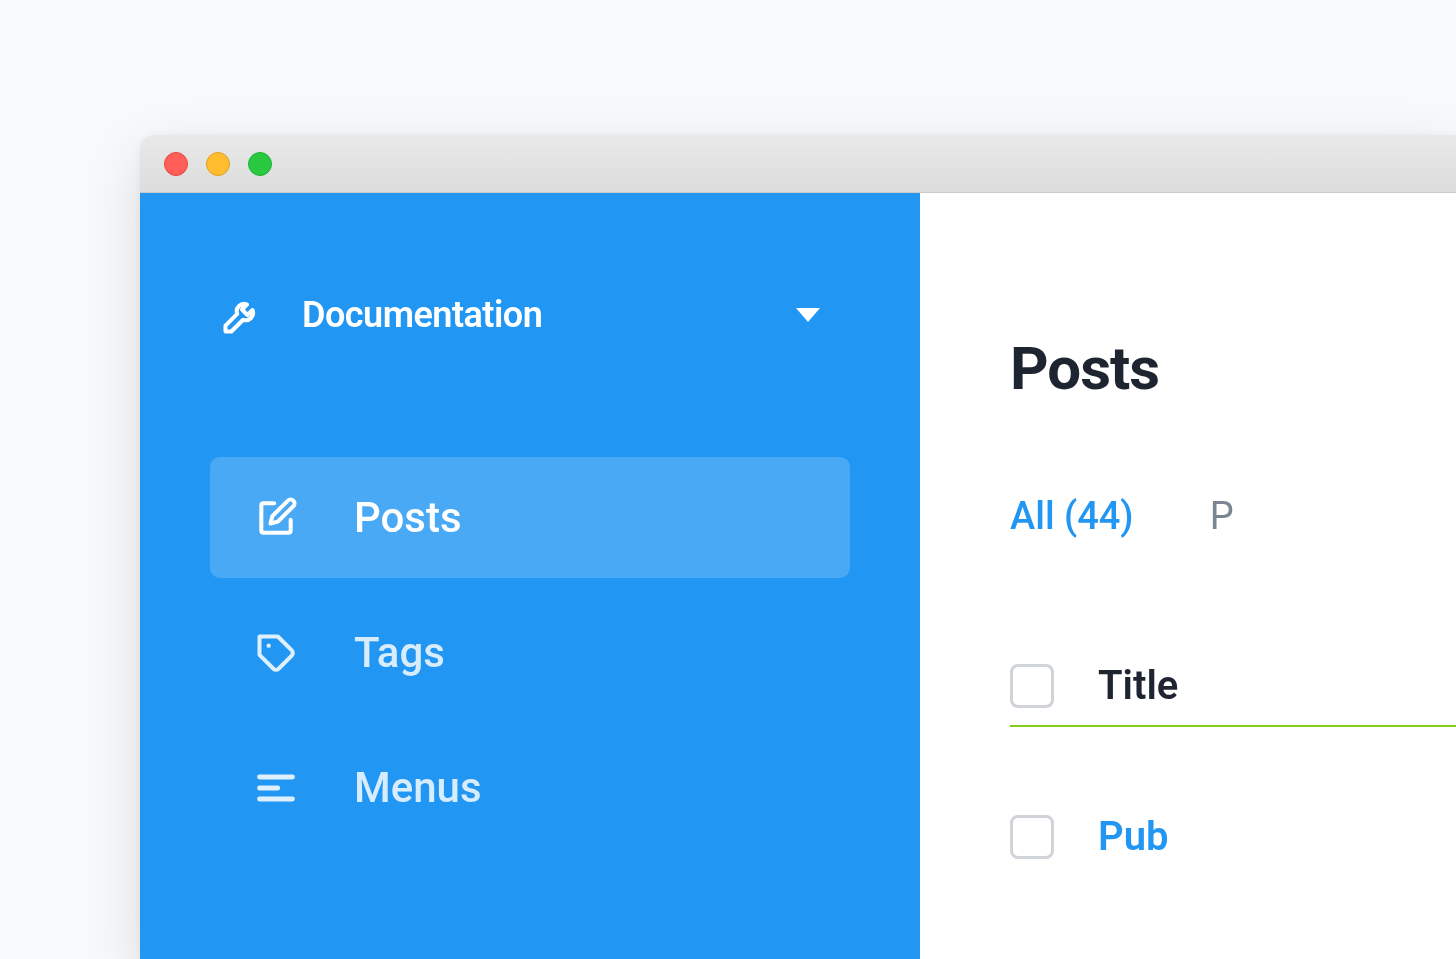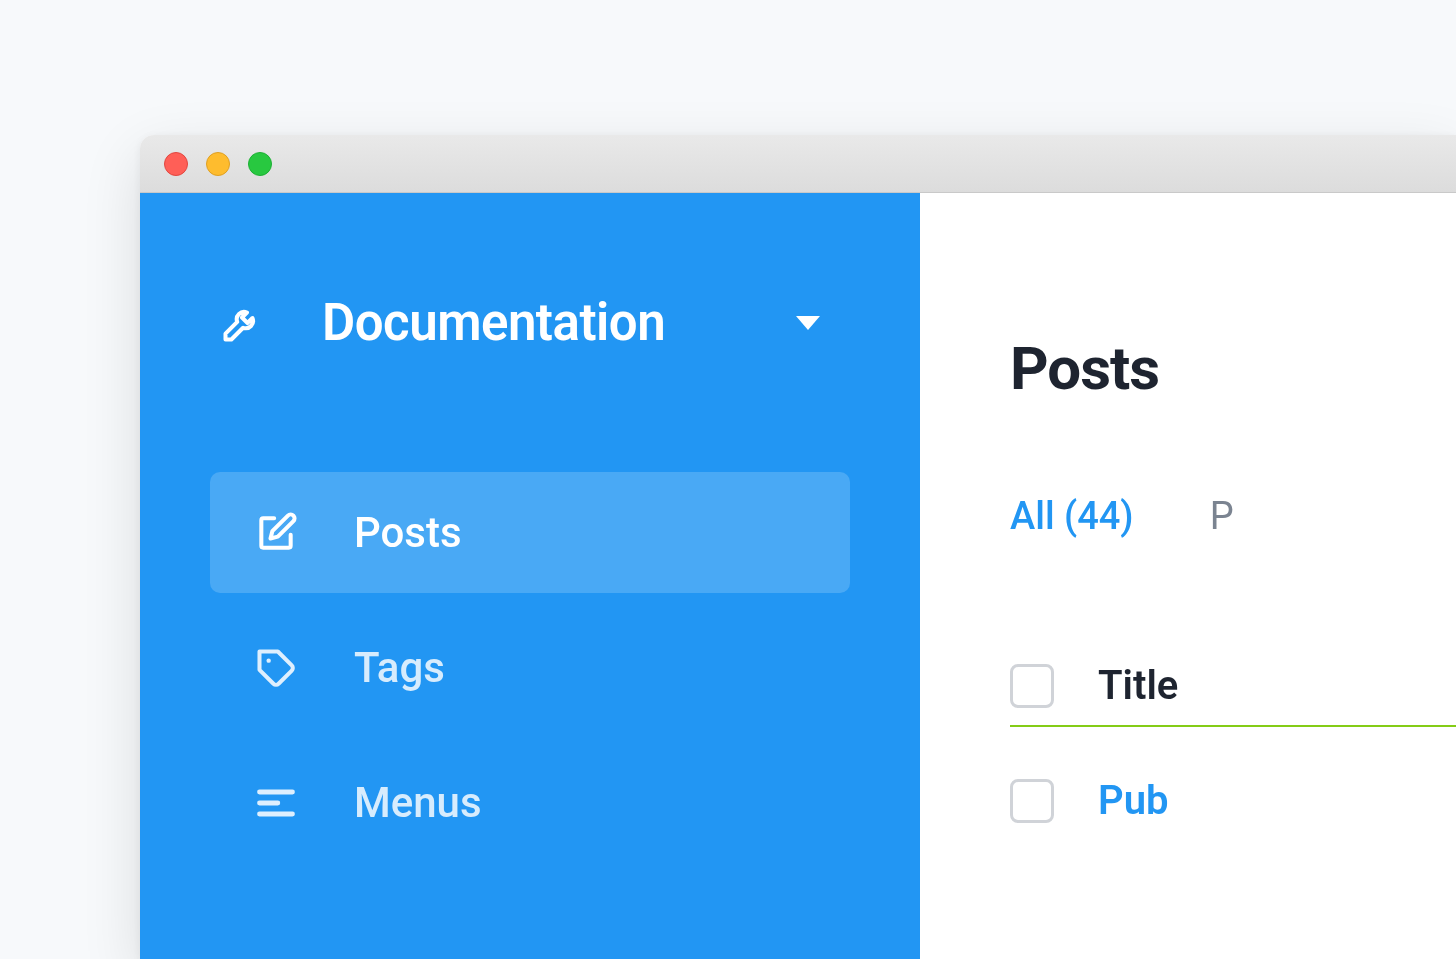--- a/index.html
+++ b/index.html
@@ -74,25 +74,24 @@
     }
     
     .site-selector .wrench-icon {
       width: 44px;
       height: 44px;
       flex-shrink: 0;
     }
     
     .site-selector .site-name {
       color: #ffffff;
-      font-size: 51px;
+      font-size: 36px;
       font-weight: 600;
       flex: 1;
       letter-spacing: -0.5px;
-      margin-left: 20px;
     }
     
     .site-selector .caret {
       width: 0;
       height: 0;
       border-left: 12px solid transparent;
       border-right: 12px solid transparent;
       border-top: 14px solid #ffffff;
     }
     
@@ -193,21 +192,21 @@
       cursor: pointer;
     }
     
     .col-title {
       font-size: 40px;
       font-weight: 600;
       color: #1e2430;
     }
     
     .list-body {
-      padding-top: 36px;
+      padding-top: 72px;
     }
     
     .row-link {
       font-size: 40px;
       font-weight: 600;
       color: #2296f3;
     }
     
     svg {
       display: block;

